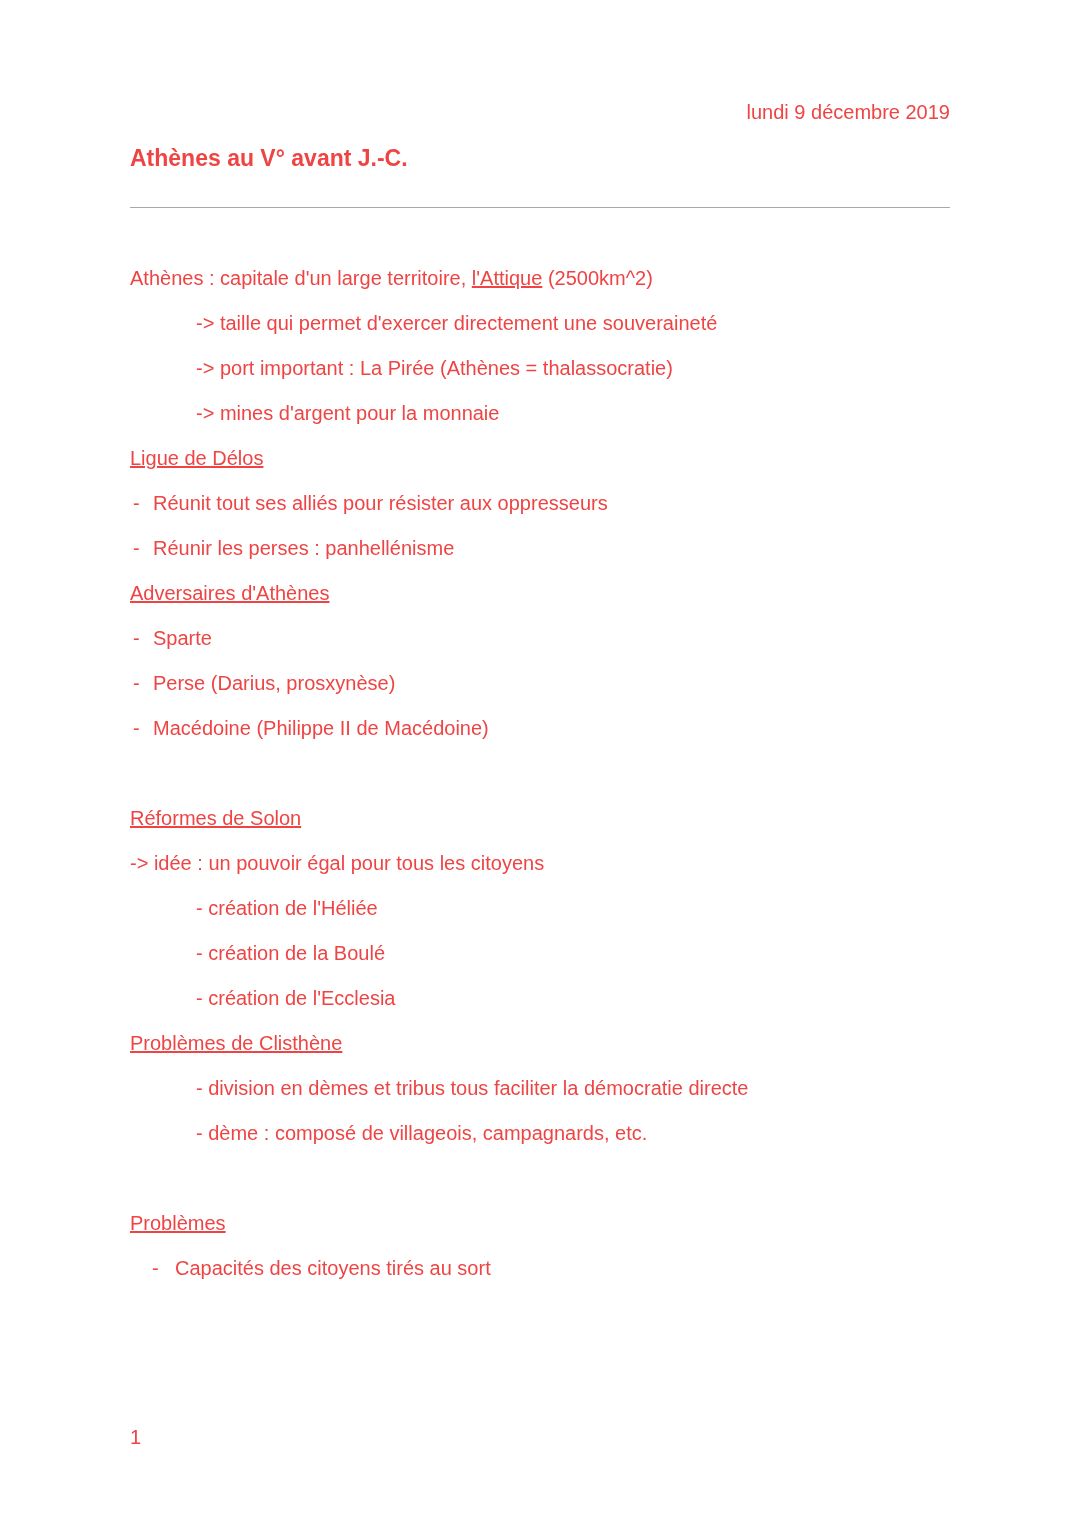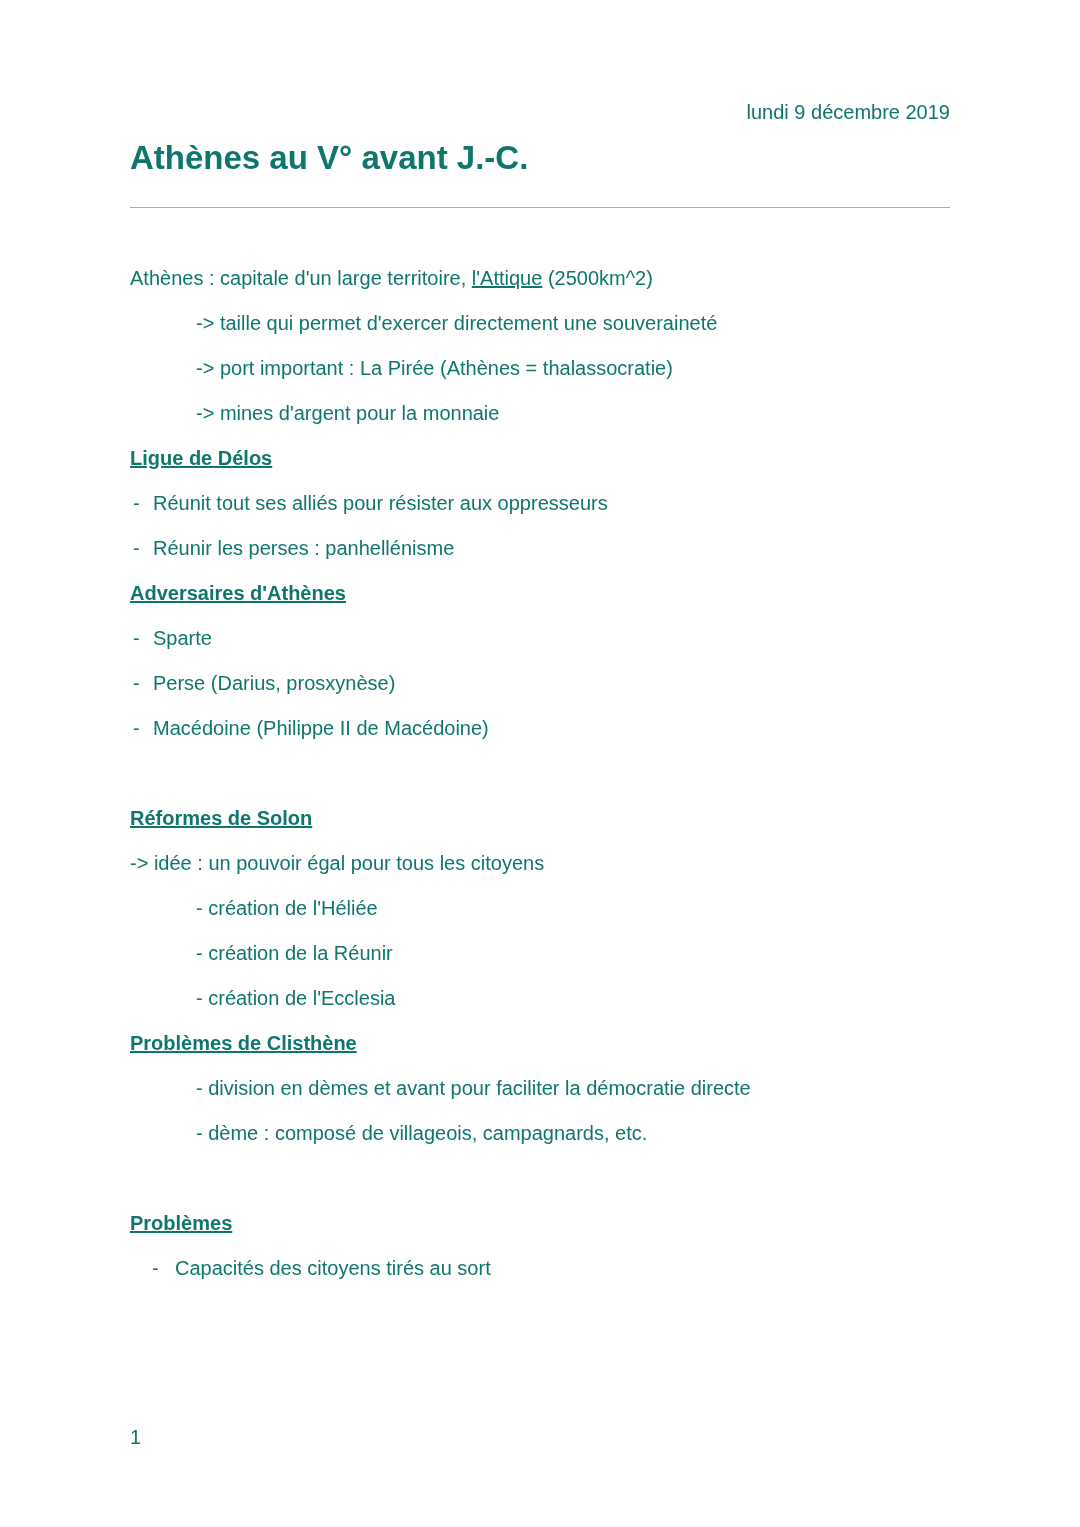--- a/index.html
+++ b/index.html
@@ -5,35 +5,35 @@
   html, body {
     margin: 0;
     padding: 0;
     background: #ffffff;
   }
   .page {
     position: relative;
     width: 1080px;
     height: 1527px;
     background: #ffffff;
-    color: #0f766e;
+    color: #ef4444;
     font-family: "Liberation Sans", "DejaVu Sans", sans-serif;
     font-size: 20px;
     overflow: hidden;
   }
   .content {
     padding: 90px 130px 0 130px;
   }
   .date {
     text-align: right;
     line-height: 45px;
   }
   .title {
     margin: 0;
-    font-size: 33px;
+    font-size: 23px;
     font-weight: 700;
     line-height: 46px;
   }
   .rule {
     margin: 26px 0 0 0;
     border: none;
     border-top: 1px solid #aaaaaa;
     height: 0;
   }
   .line {
@@ -44,21 +44,20 @@
     margin-top: 48px;
   }
   .gap {
     height: 45px;
   }
   .indent1 {
     padding-left: 66px;
   }
   .heading {
     text-decoration: underline;
-    font-weight: bold;
   }
   .u { text-decoration: underline; }
   .b { font-weight: 400; }
   .bullet {
     position: relative;
     padding-left: 23px;
   }
   .bullet > .marker {
     position: absolute;
     left: 3px;
@@ -110,26 +109,26 @@
     <div class="line bullet"><span class="marker">-</span><span>Perse (Darius, prosxynèse)</span></div>
     <div class="line bullet"><span class="marker">-</span><span>Macédoine (Philippe II de Macédoine)</span></div>
 
     <div class="gap"></div>
 
     <div class="line heading">Réformes de Solon</div>
 
     <div class="line">-&gt; idée : un pouvoir égal pour tous les citoyens</div>
 
     <div class="line indent1">- création de l'Héliée</div>
-    <div class="line indent1">- création de la Réunir</div>
+    <div class="line indent1">- création de la Boulé</div>
     <div class="line indent1">- création de l'Ecclesia</div>
 
     <div class="line heading">Problèmes de Clisthène</div>
 
-    <div class="line indent1">- division en dèmes et avant pour faciliter la démocratie directe</div>
+    <div class="line indent1">- division en dèmes et tribus tous faciliter la démocratie directe</div>
     <div class="line indent1">- dème : composé de villageois, campagnards, etc.</div>
 
     <div class="gap"></div>
 
     <div class="line heading">Problèmes</div>
 
     <div class="line bullet-deep"><span class="marker">-</span><span>Capacités des citoyens tirés au sort</span></div>
 
   </div>
 

